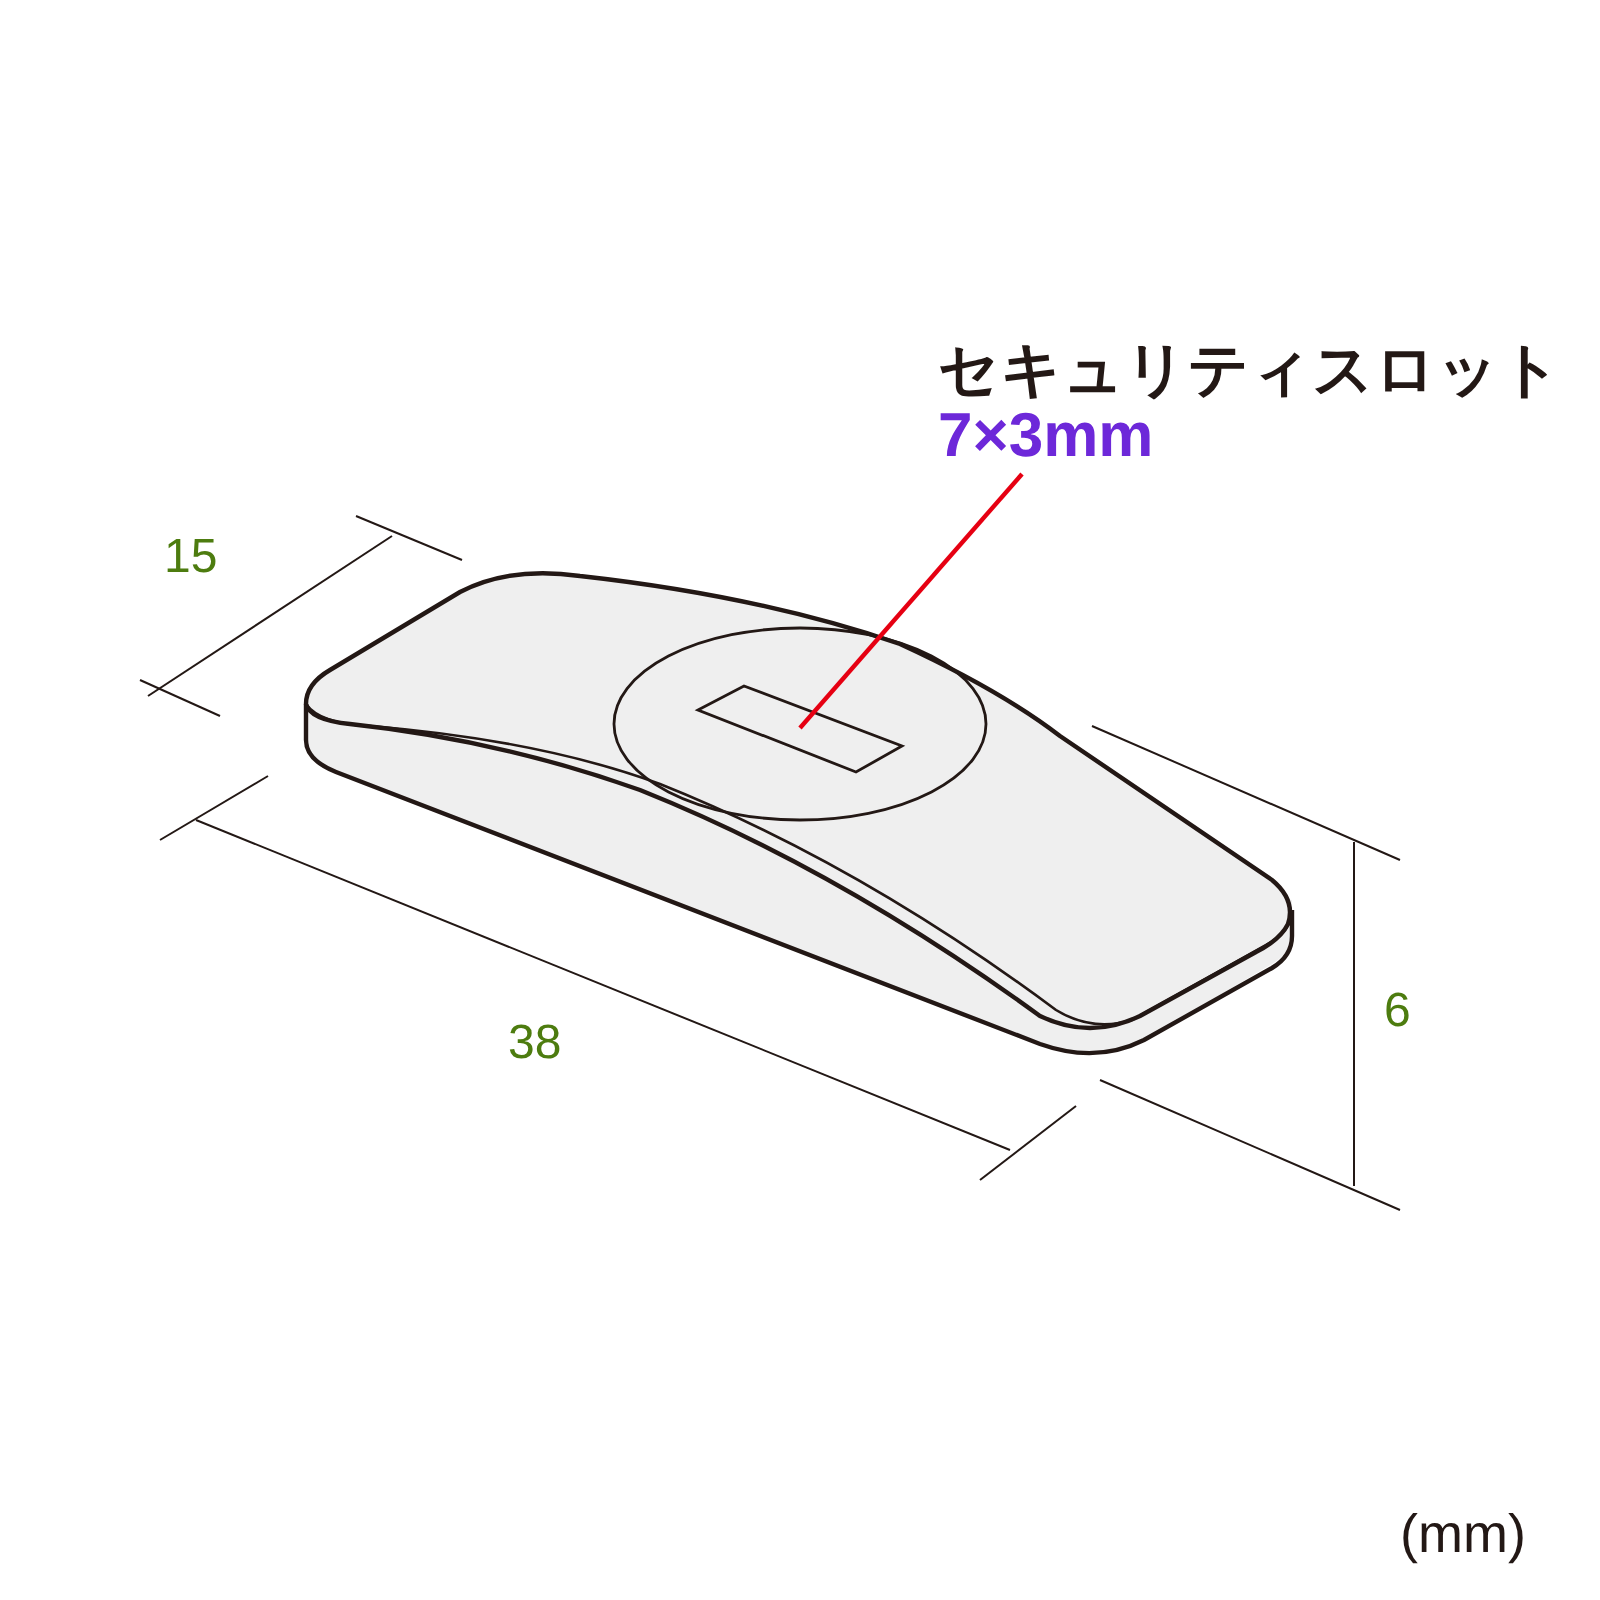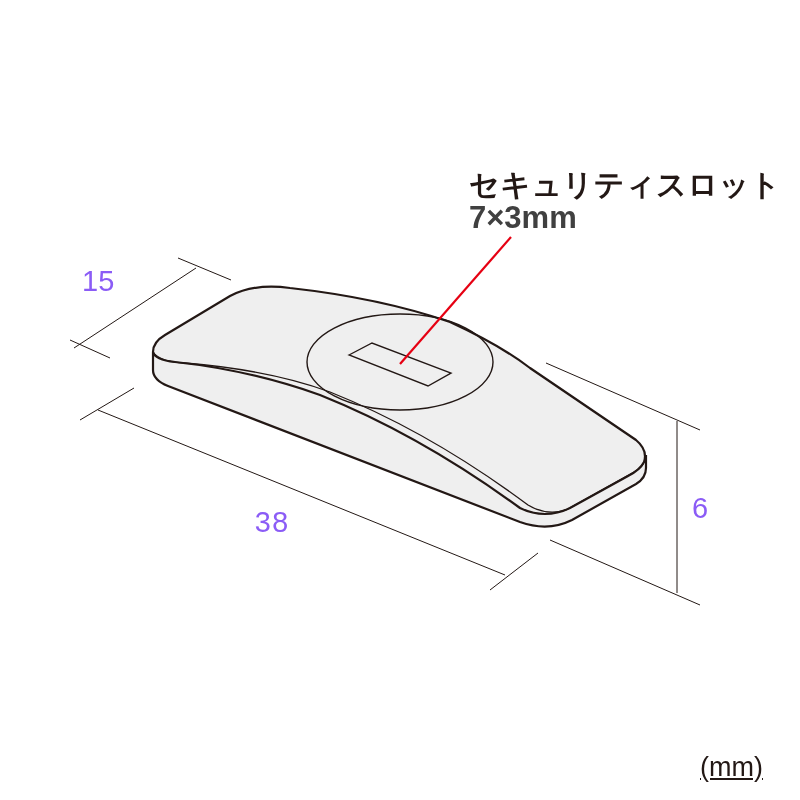--- a/index.html
+++ b/index.html
@@ -1,24 +1,24 @@
 <!DOCTYPE html>
 <html><head>
   <meta charset="utf-8">
   <style>
     html, body { margin: 0; padding: 0; background: #ffffff; }
     body { width: 800px; height: 800px; position: relative; overflow: hidden; font-family: "Liberation Sans", "DejaVu Sans", sans-serif; }
     #diagram { position: absolute; left: 0; top: 0; width: 800px; height: 800px; }
     .callout-title { position: absolute; left: 469px; top: 165px; font-size: 30px; font-weight: bold; color: #231815; font-family: "DejaVu Sans", sans-serif; letter-spacing: 0.5px; white-space: nowrap; }
-    .callout-size { position: absolute; left: 469px; top: 200px; font-size: 31px; font-weight: bold; color: #404040; font-family: "Liberation Sans", sans-serif; white-space: nowrap; }
-    .dim-label { position: absolute; font-size: 29px; color: #8b5cf6; font-family: "Liberation Sans", sans-serif; font-weight: normal; }
+    .callout-size { position: absolute; left: 469px; top: 200px; font-size: 31px; font-weight: bold; color: #6d28d9; font-family: "Liberation Sans", sans-serif; white-space: nowrap; }
+    .dim-label { position: absolute; font-size: 24px; color: #4d7c0f; font-family: "Liberation Sans", sans-serif; font-weight: normal; }
     .dim-15 { left: 82px; top: 265px; }
-    .dim-38 { left: 254px; top: 508px; font-family: Liberation Mono, monospace; }
+    .dim-38 { left: 254px; top: 508px; }
     .dim-6 { left: 692px; top: 492px; }
-    .unit-label { position: absolute; left: 700px; top: 752px; font-size: 27px; color: #231815; font-family: "Liberation Sans", sans-serif; text-decoration: underline; }
+    .unit-label { position: absolute; left: 700px; top: 752px; font-size: 27px; color: #231815; font-family: "Liberation Sans", sans-serif; }
   </style>
 </head>
 <body>
 
 <svg id="diagram" viewBox="0 0 800 800" xmlns="http://www.w3.org/2000/svg">
 
   <g stroke="#231815" stroke-width="1" fill="none">
     <line x1="70" y1="340" x2="110" y2="358"></line>
     <line x1="178" y1="258" x2="231" y2="280"></line>
     <line x1="74" y1="348" x2="196" y2="268"></line>

